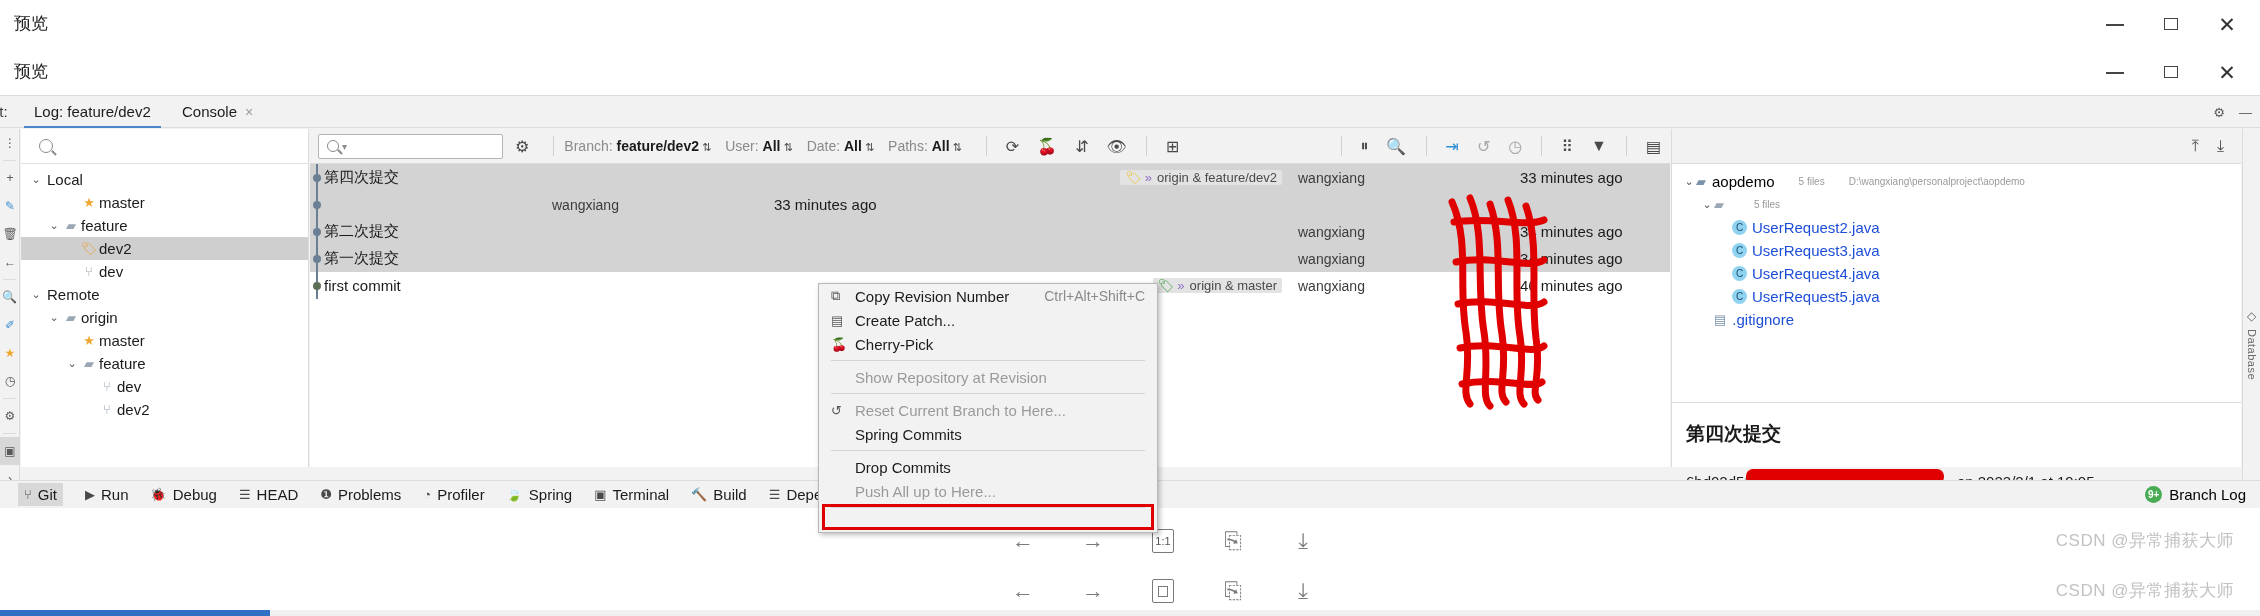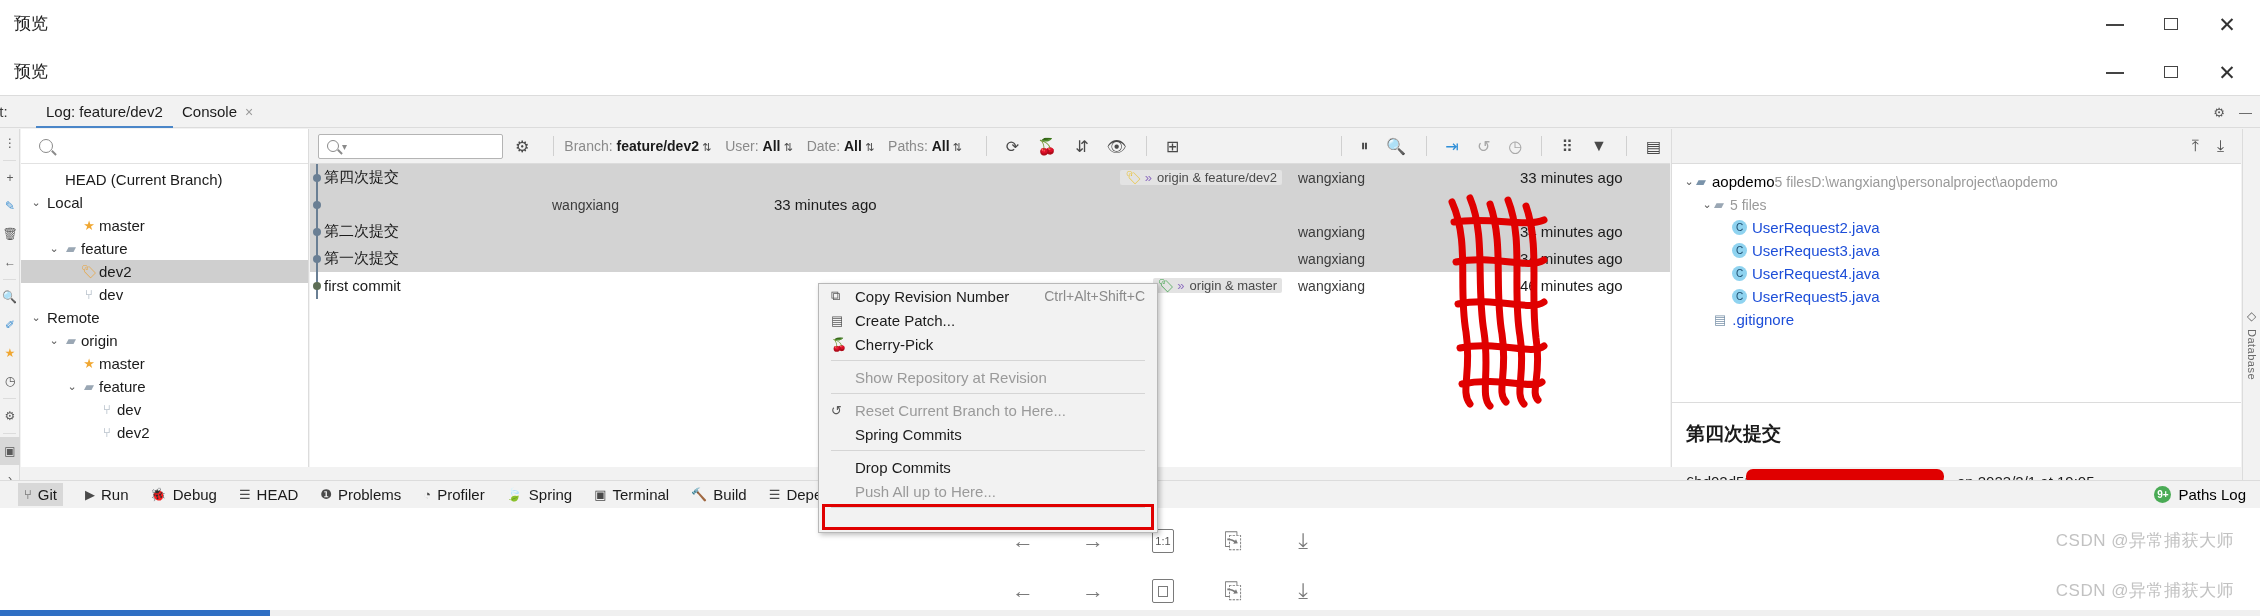--- a/index.html
+++ b/index.html
@@ -88,21 +88,21 @@
   .gline { position:absolute; left:6.4px; top:0; width:1.6px; height:27px; background:#6a7f94; }
   .subject { flex:1; color:#1b1b1b; white-space:nowrap; overflow:hidden;}
   .reflabel { display:inline-flex; align-items:center; background:#e3e3e3; border-radius:2px; padding:0 5px; font-size:13px; color:#4a4a4a; margin-right:8px;}
   .author { width:230px; color:#3c3c3c; font-size:14px; white-space:nowrap; overflow:hidden;}
   .date { width:150px; color:#1b1b1b; font-size:15px; text-align:left; }
 
   
   .rtool { height:35px; background:#f2f2f2; border-bottom:1px solid #dcdcdc; display:flex; align-items:center; justify-content:flex-end; padding-right:8px;}
   .ftree { padding-top:6px; font-size:15px; }
   .fnode { height:23px; display:flex; align-items:center; white-space:nowrap;}
-  .fmeta { color:#9a9a9a; font-size:14px; margin-left:0;}
+  .fmeta { color:#9a9a9a; font-size:10px; margin-left:24px;}
   .jfile { color:#1d4ed8; }
   .cbadge { width:15px; height:15px; border-radius:50%; background:#8fd3f0; color:#1b4a6b; font-size:10px; display:inline-flex; align-items:center; justify-content:center; margin-right:5px;}
   .rsplit { position:absolute; left:0; right:0; top:273px; height:1px; background:#dcdcdc; }
   .cdetail { position:absolute; left:0; right:0; top:274px; bottom:0; padding:18px 14px 0 14px; }
   .cdsubject { font-size:19px; font-weight:700; color:#1b1b1b; }
   .cdline { margin-top:26px; font-size:15px; color:#1b1b1b; position:relative; white-space:nowrap;}
   .cdsub { margin-top:4px; font-size:15px; color:#8a8a8a;}
 
   
   .redact { background:#e00000; position:absolute; }
@@ -163,21 +163,21 @@
       <div class="wbtn min"></div>
       <div class="wbtn max"></div>
       <div class="wbtn close">✕</div>
     </div>
   </div>
 
   <div id="ide">
 
     <div class="tabrow">
       <div class="gitlabel nosel">it:</div>
-      <div class="tab active nosel" style="left:36px">
+      <div class="tab active nosel" style="left:24px">
         <span>Log: feature/dev2</span>
       </div>
       <div class="tab nosel" style="left:172px">
         <span>Console</span><span class="tabx">×</span>
       </div>
       <div class="trIcons">
         <span>⚙</span>
         <span>—</span>
       </div>
     </div>
@@ -206,25 +206,20 @@
         <span style="font-size:12px;color:#6a6a6a">◇</span>
         <span class="vtext nosel">Database</span>
       </div>
     </div>
 
     <div class="pane paneL">
       <div class="lsearch">
         <span class="mag"></span>
       </div>
       <div class="btree">
-          <div class="btnode" style="padding-left: 26px;">
-            <span class="chev none">·</span>
-            <span style="width: 4px;"></span>
-            <span>HEAD (Current Branch)</span>
-          </div>
           <div class="btnode" style="padding-left: 8px;">
             <span class="chev">⌄</span>
             <span style="width: 4px;"></span>
             <span>Local</span>
           </div>
           <div class="btnode" style="padding-left: 44px;">
             <span class="chev none">·</span>
             <span class="ico star">★</span>
             <span>master</span>
           </div>
@@ -540,21 +535,21 @@
           <span class="sbi">🔨</span>
           <span>Build</span>
         </div>
         <div class="sbitem">
           <span class="sbi">☰</span>
           <span>Dependencies</span>
         </div>
       </div>
     <div class="evlog">
       <span class="greenbadge">9+</span>
-      <span>Paths Log</span>
+      <span>Branch Log</span>
     </div>
   </div>
 
   <div class="navbar" style="top:516px">
     <div class="navicons">
       <span class="ni">←</span>
       <span class="ni">→</span>
       <span class="ni">
           <span class="onetoone">1:1</span>
         </span>

